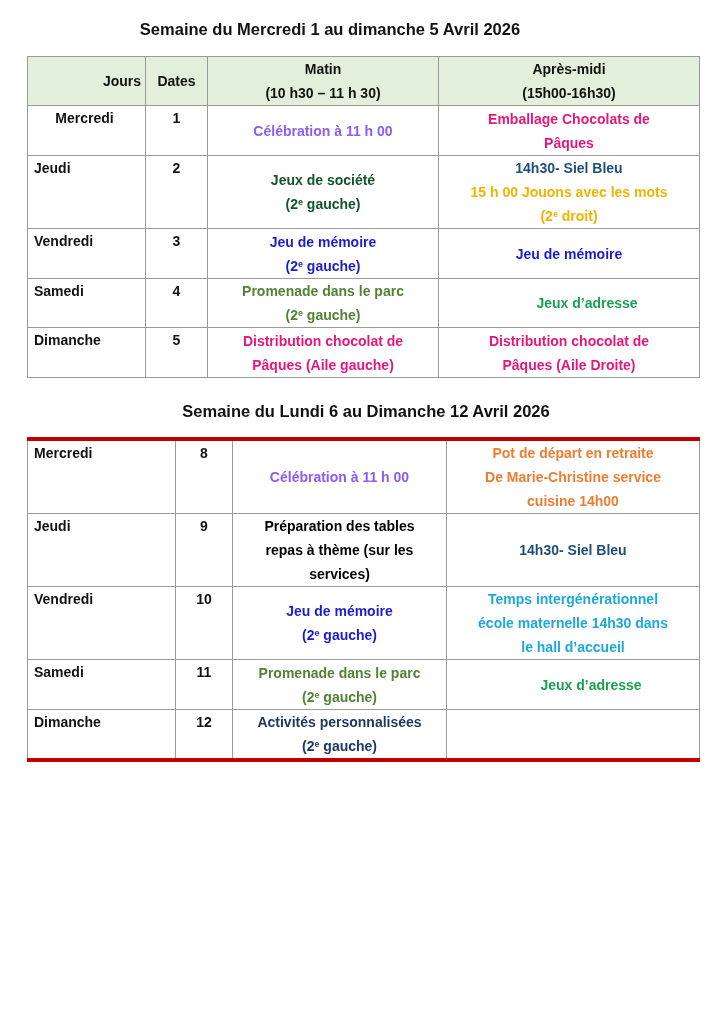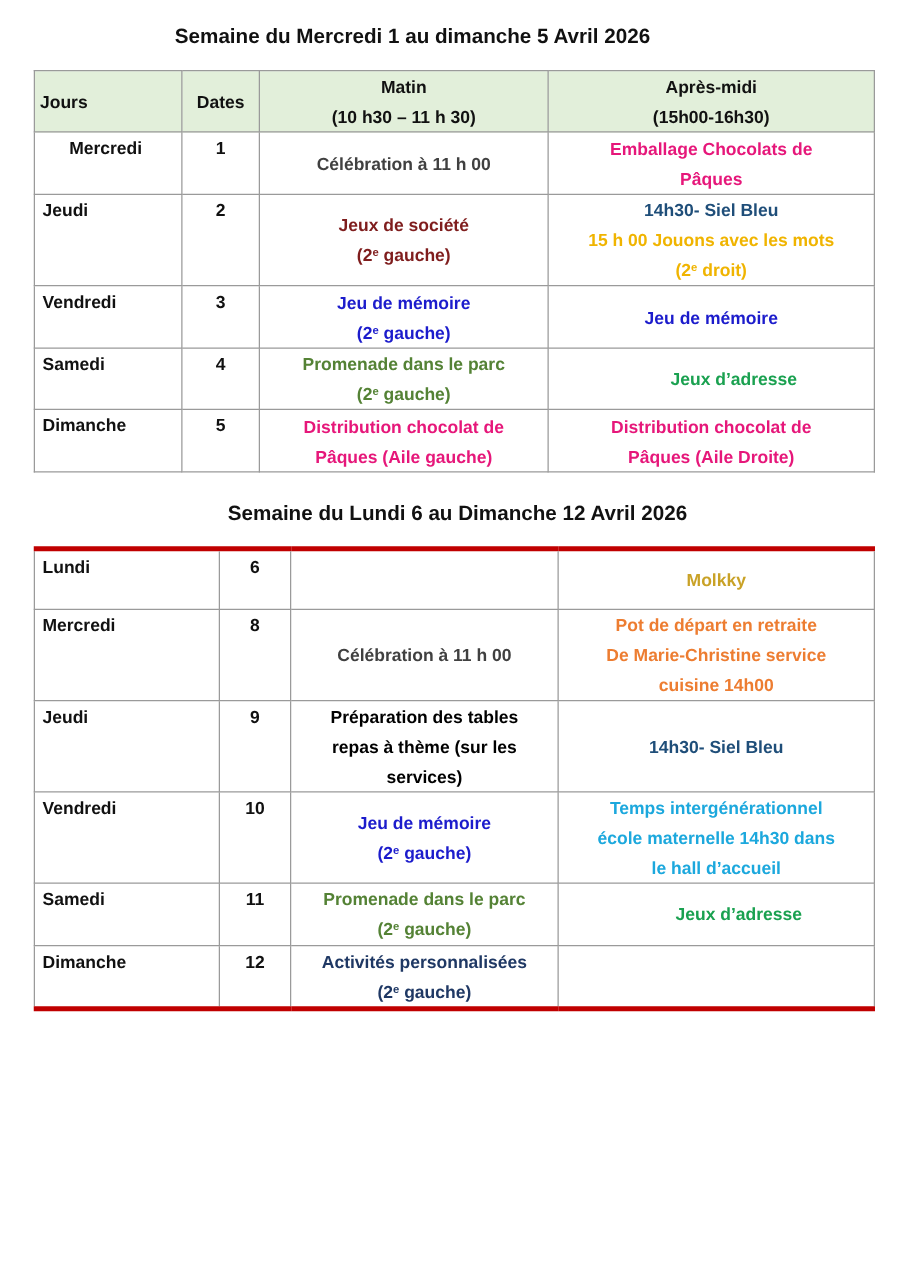--- a/index.html
+++ b/index.html
@@ -5,26 +5,26 @@
   html, body { margin:0; padding:0; background:#ffffff; }
   body { width:724px; height:1024px; position:relative; overflow:hidden;
          font-family:"Liberation Sans", "DejaVu Sans", sans-serif; font-weight:bold; color:#111; }
   .title { position:absolute; left:0; width:660px; text-align:center; font-size:16.5px; font-weight:bold; color:#111; }
   table { position:absolute; border-collapse:collapse; table-layout:fixed; font-size:14px; }
   td, th { border:1px solid #9a9a9a; vertical-align:middle; text-align:center; line-height:24px; padding:0 4px; font-weight:bold; }
   .day { text-align:left; vertical-align:top; padding-left:6px; color:#111; }
   .date { vertical-align:top; color:#111; }
   #t1 { left:27px; top:56px; width:672px; }
   #t1 th { background:#e2efda; font-weight:bold; color:#111; }
-  #t1 th.left { text-align:left; }
+  #t1 th.left { text-align:right; }
   #t2 { left:27px; top:437px; width:672px; border-top:4px solid #c00000; border-bottom:4px solid #c00000; }
   #t2 tr:first-child td { border-top:4px solid #c00000; }
   #t2 tr:last-child td { border-bottom:4px solid #c00000; }
   sup { font-size:9px; vertical-align:top; position:relative; top:-2px; }
-  .black{color:#404040;} .pink{color:#e6177a;} .red{color:#7f1d1d;} .navy{color:#1f4e79;}
+  .black{color:#8b5cf6;} .pink{color:#e6177a;} .red{color:#14532d;} .navy{color:#1f4e79;}
   .amber{color:#f0b400;} .blue{color:#1c1ccc;} .olive{color:#548235;} .green{color:#1aa150;padding-left:40px;}
   .mustard{color:#c9a227;} .darkred{color:#c00000;} .orange{color:#ed7d31;} .grey{color:#000000;}
   .cyan{color:#1ca8dd;} .slate{color:#1f3864;}
   .center-day { text-align:center; padding-left:0; }
 </style>
 </head>
 <body>
 
 <div class="title" style="top:20px;">Semaine du Mercredi 1 au dimanche 5 Avril 2026</div>
 
@@ -106,26 +106,20 @@
 <div class="title" style="top:402px;margin-left:36px;">Semaine du Lundi 6 au Dimanche 12 Avril 2026</div>
 
 <table id="t2">
   <colgroup>
       <col style="width:148px">
       <col style="width:57px">
       <col style="width:214px">
       <col style="width:253px">
     </colgroup>
   <tbody>
-      <tr style="height:48px">
-    <td class="day">Lundi</td>
-    <td class="date">6</td>
-    <td></td>
-    <td class="mustard">Molkky</td>
-  </tr>
   <tr style="height:72px">
     <td class="day">Mercredi</td>
     <td class="date">8</td>
     <td class="black">Célébration à 11 h 00</td>
     <td class="orange">
           <div>Pot de départ en retraite</div>
           <div>De Marie-Christine service</div>
           <div>cuisine 14h00</div>
         </td>
   </tr>

